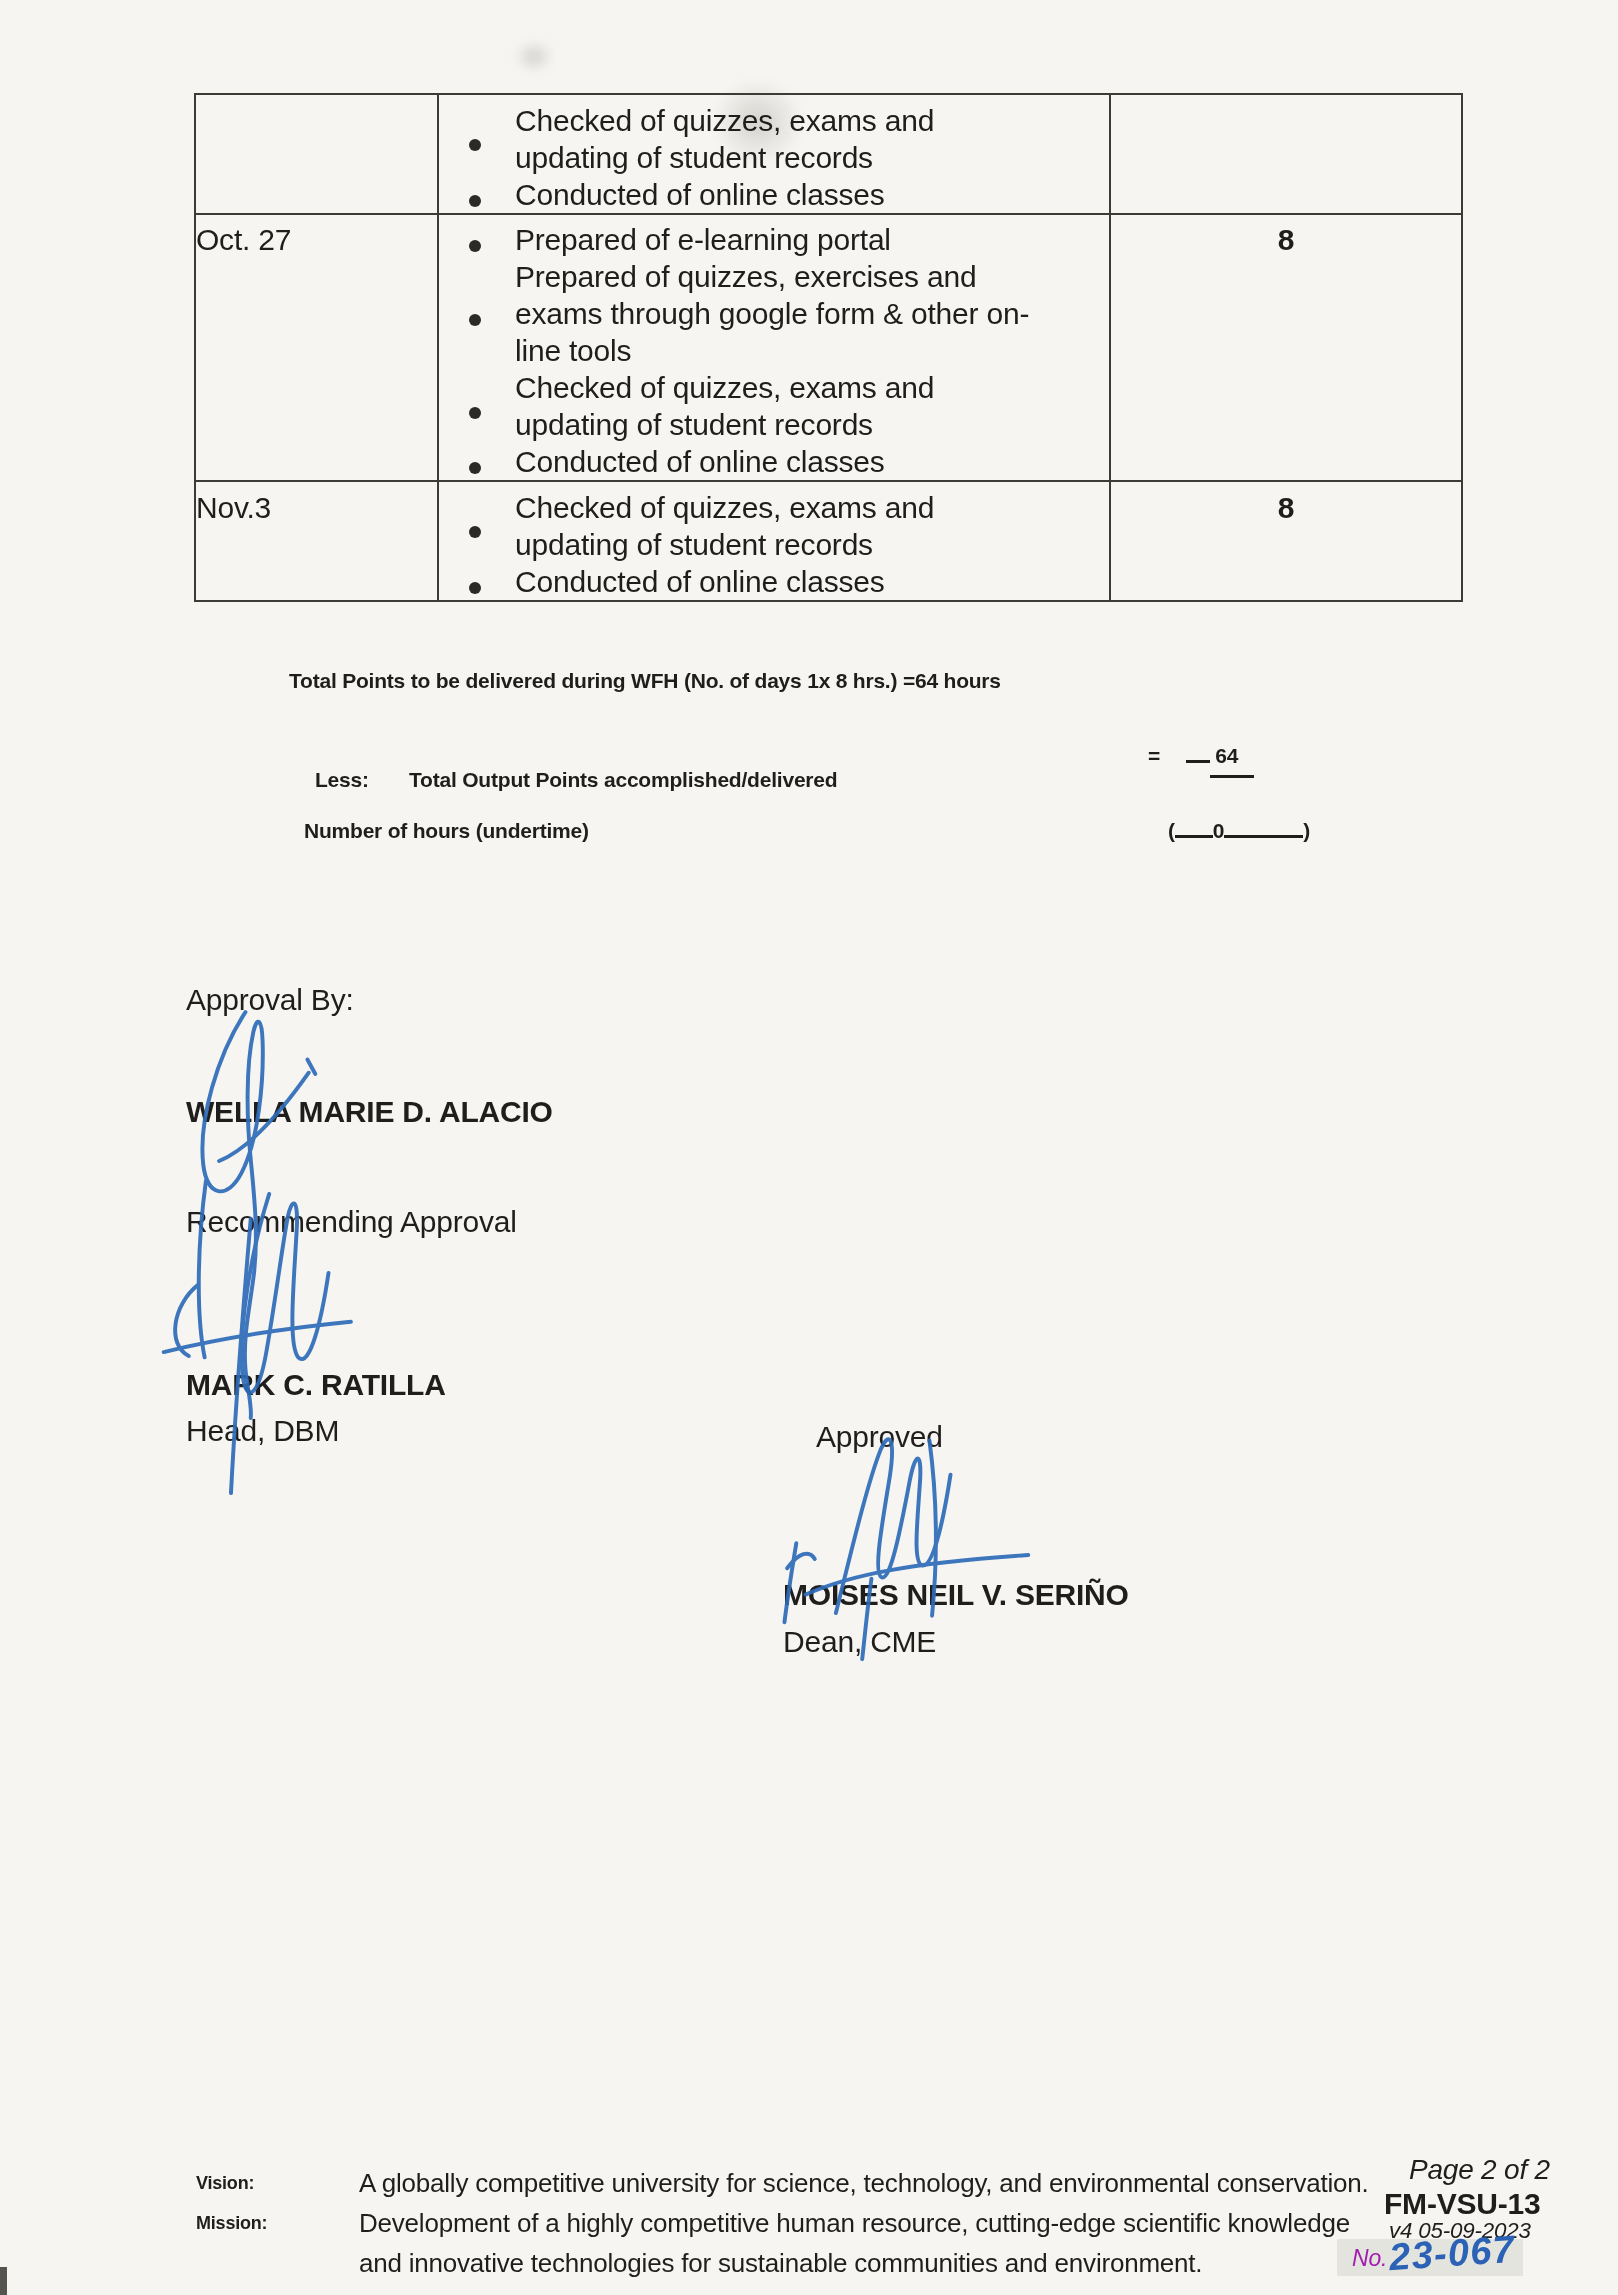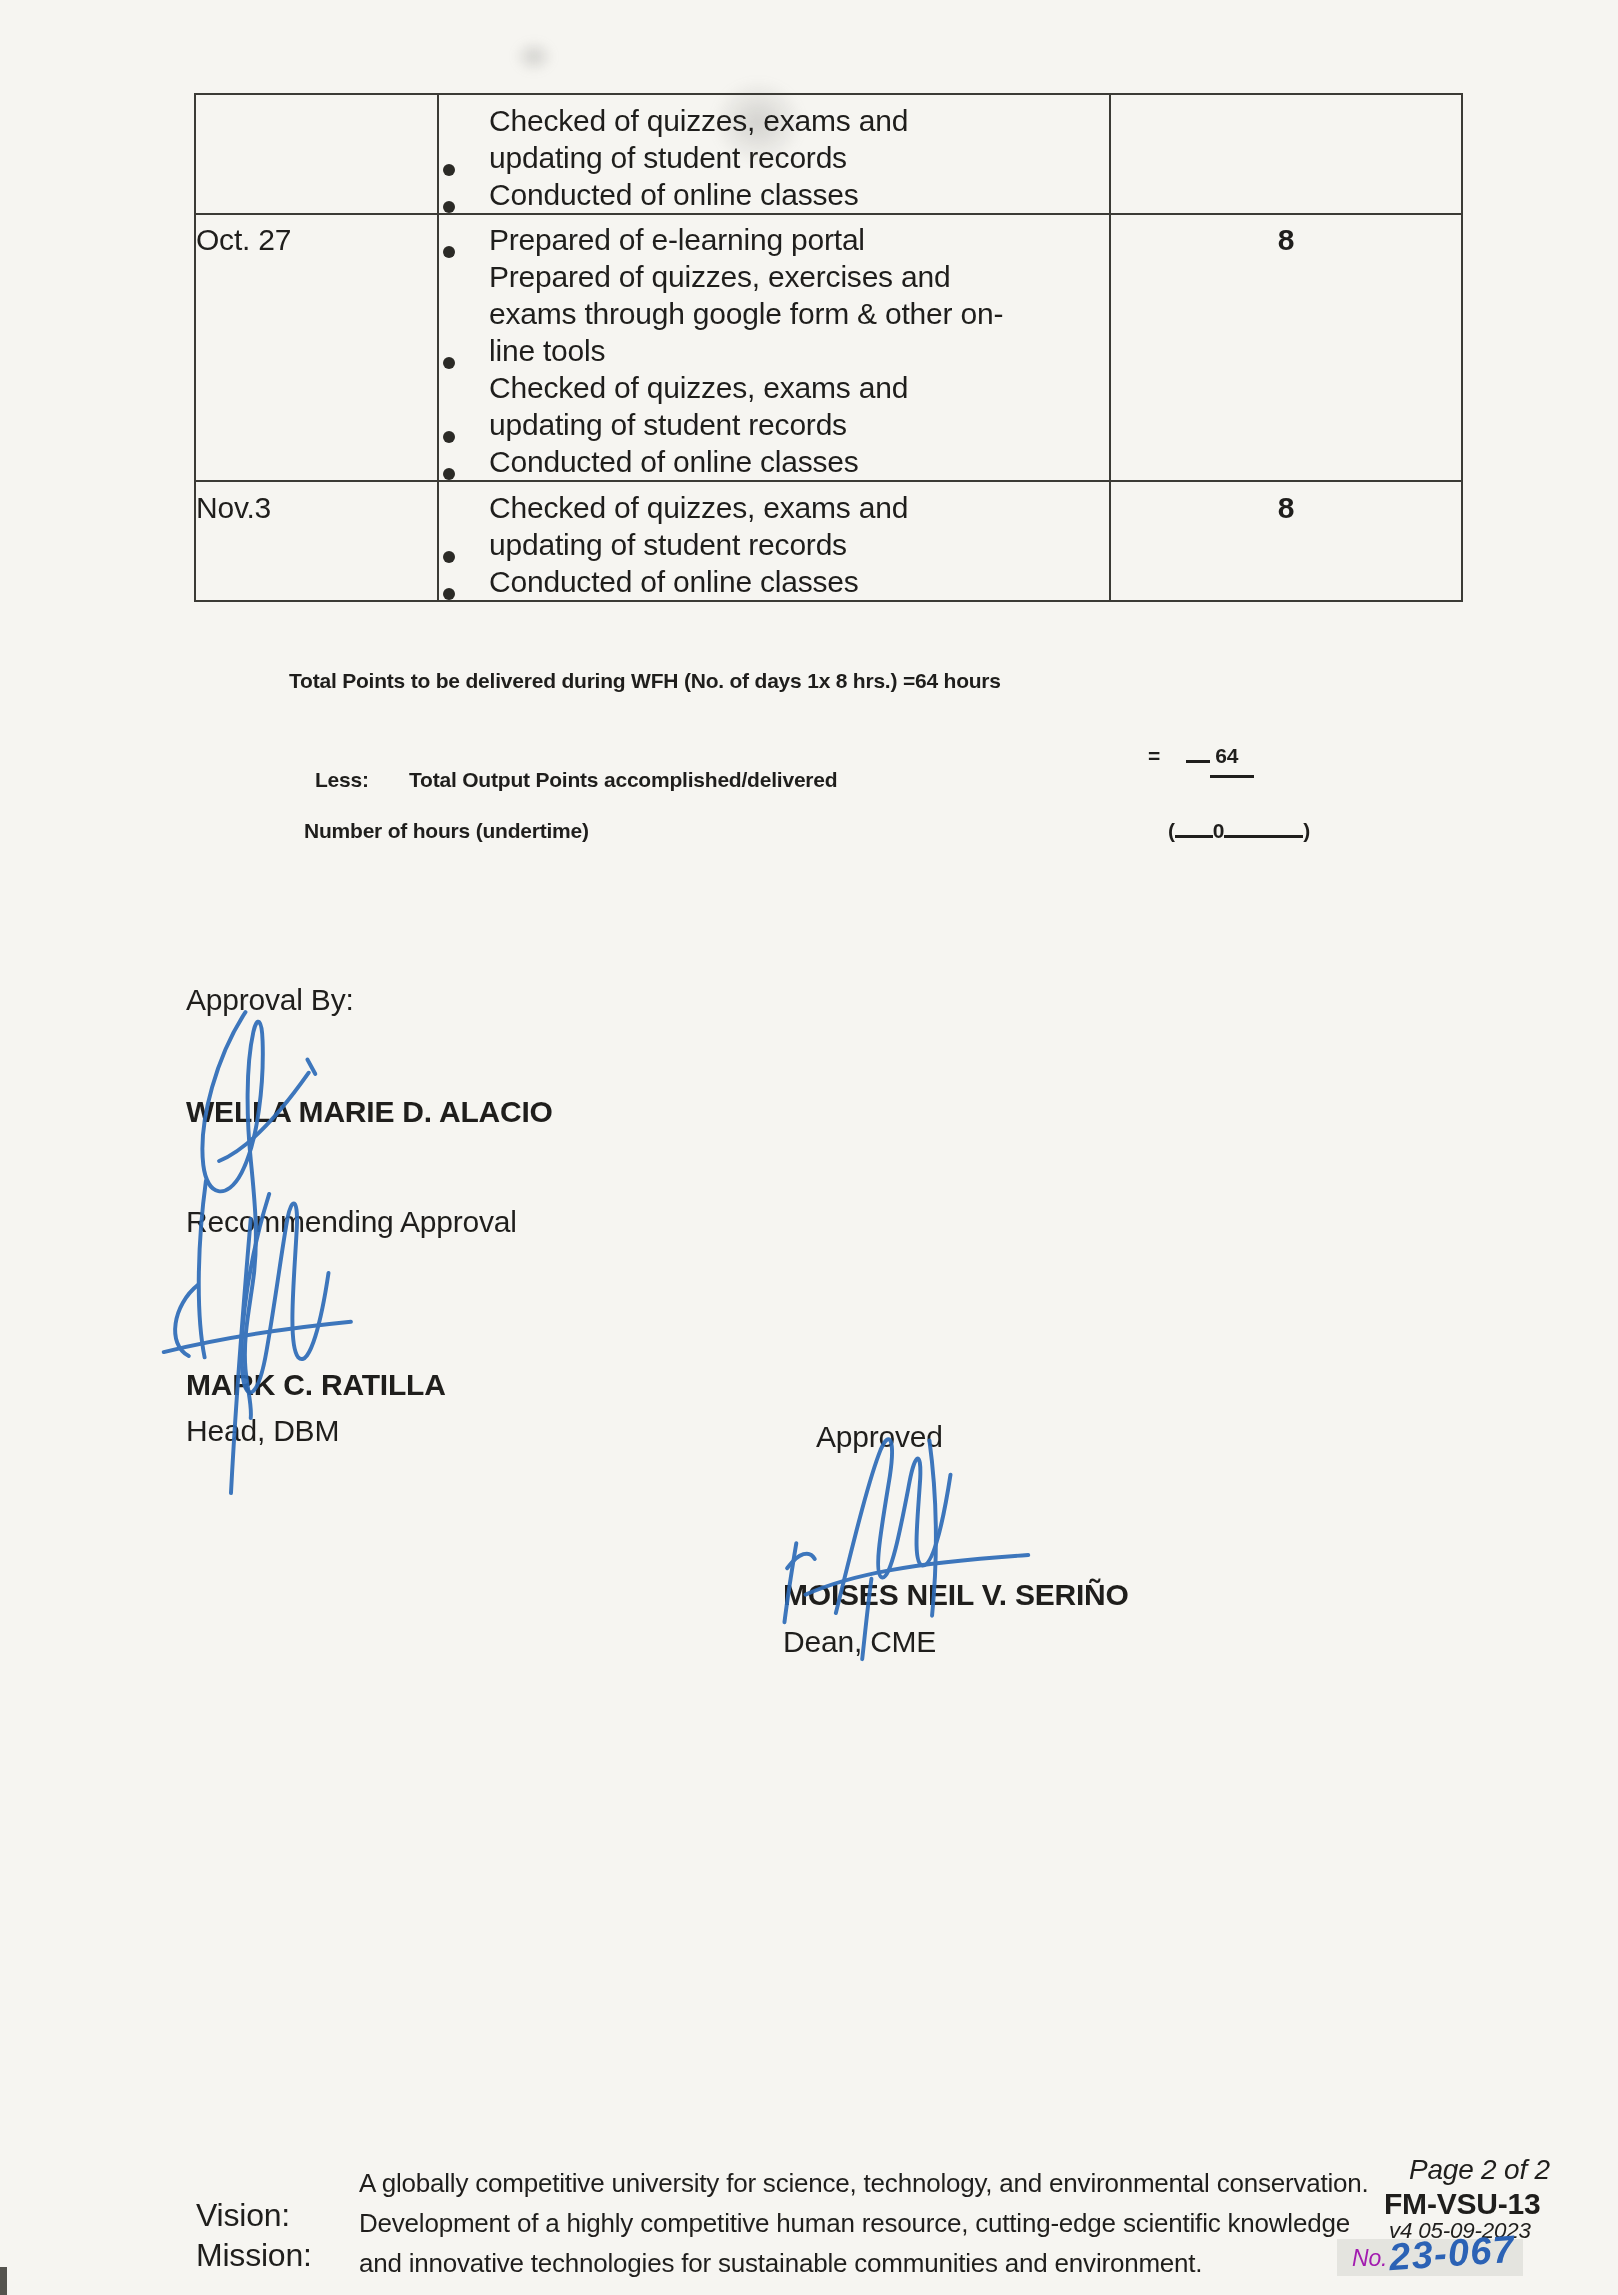--- a/index.html
+++ b/index.html
@@ -31,41 +31,41 @@
   }
   table.report td{
     border:2.6px solid #3c3b36;
     vertical-align:top;
     padding:6.6px 0 0 0;
     font-size:30px;line-height:37px;
   }
   td.c-date{padding-left:17px;}
   td.c-act{padding-left:24px;padding-right:26px;}
   td.c-pts{text-align:center;}
-  .bullet-item{display:flex;align-items:flex-end;}
+  .bullet-item{display:flex;align-items:center;padding-left:26px;}
   .dot{
     flex:0 0 12px;width:12px;height:12px;border-radius:50%;
     background:#2b2a26;margin:13px 34px 0 4px;
   }
   .bullet-text{white-space:pre-line;}
   .pts{font-weight:bold;}
   .total-label{font-weight:bold;padding-left:59px;font-size:30px;}
   .total-val{font-size:30px;}
 
   
   .sumline{position:absolute;font-size:21px;font-weight:bold;line-height:37px;white-space:nowrap;}
   .blankseg{display:inline-block;border-bottom:3.3px solid #1f1e1c;}
   .u-val{display:inline-block;border-bottom:3.3px solid #1f1e1c;padding:0 16px 1.3px 5.3px;}
 
   
   .lbl{position:absolute;font-size:30px;line-height:37px;white-space:nowrap;}
   .name{position:absolute;font-size:30px;font-weight:bold;line-height:37px;white-space:nowrap;}
 
   
-  .foot-label{position:absolute;font-size:32px;font-weight:normal;line-height:40px;margin-top:32px;}
+  .foot-label{position:absolute;font-size:18px;font-weight:bold;line-height:40px;}
   .foot-text{position:absolute;font-size:26px;line-height:40px;white-space:pre-line;}
   .pageinfo{position:absolute;font-size:28px;font-style:italic;white-space:nowrap;margin-left:12px;}
   .formcode{position:absolute;font-size:30px;font-weight:bold;white-space:nowrap;}
   .version{position:absolute;font-size:22.4px;font-style:italic;white-space:nowrap;}
   .no-strip{position:absolute;left:1337px;top:2239px;width:186px;height:37px;background:#e4e4df;}
   .no-label{position:absolute;left:1352px;top:2245px;font-size:23px;font-style:italic;color:#a21caf;}
   .no-hand{
     position:absolute;left:1389px;top:2232px;
     font-size:38px;font-style:italic;font-weight:bold;
     color:#2b62b5;transform:rotate(-4deg);letter-spacing:1.3px;

